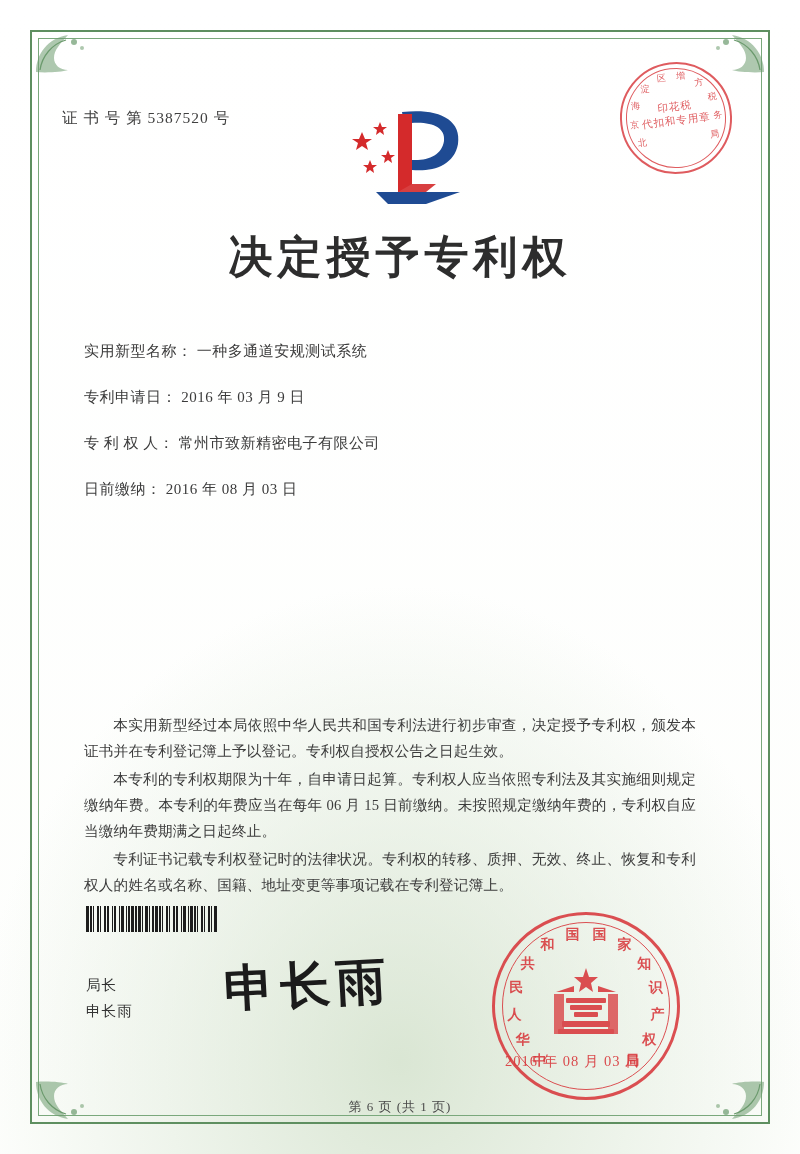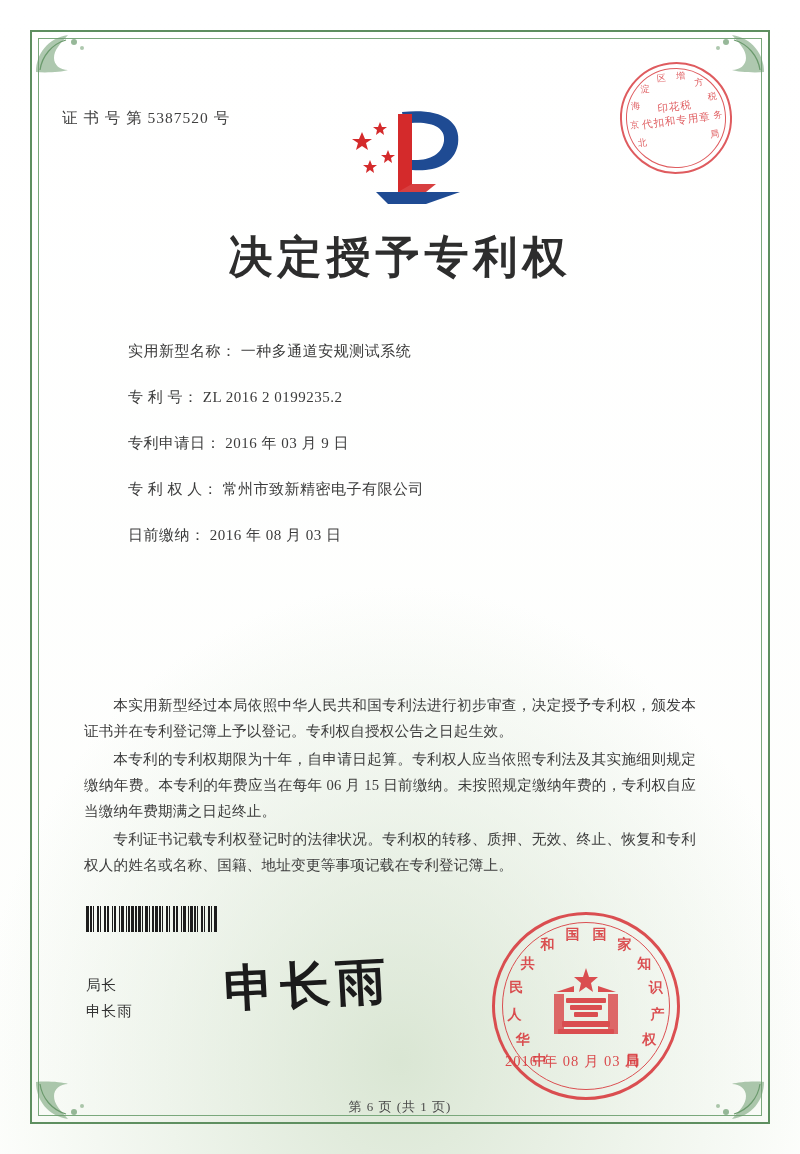--- a/index.html
+++ b/index.html
@@ -126,27 +126,27 @@
     left: 84px; top: 342px;
     width: 610px;
   }
   .field {
     font-size: 15px;
     color: #3b3b3b;
     margin-bottom: 27px;
     letter-spacing: .5px;
     white-space: nowrap;
   }
-  .field .lbl { display: inline; margin-left: 44px; }
+  .field .lbl { display: inline; }
   .field .val { display: inline; }
 
   
   .paras {
     position: absolute;
-    left: 84px; top: 692px;
+    left: 84px; top: 712px;
     width: 612px;
     font-size: 14.6px;
     line-height: 26px;
     color: #3b3b3b;
     letter-spacing: .2px;
     text-align: justify;
   }
   .paras p {
     margin: 0 0 2px 0;
     text-indent: 2em;
@@ -314,24 +314,20 @@
       <div>代扣和专用章</div>
     </div>
   </div>
 
   <div class="doc-title">决定授予专利权</div>
 
   <div class="fields">
     <div class="field">
       <span class="lbl">实用新型名称：</span>
       <span class="val">一种多通道安规测试系统</span>
-    </div>
-    <div class="field">
-      <span class="lbl">专 利 号：</span>
-      <span class="val">ZL 2016 2 0199235.2</span>
     </div>
     <div class="field">
       <span class="lbl">专利申请日：</span>
       <span class="val">2016 年 03 月 9 日</span>
     </div>
     <div class="field">
       <span class="lbl">专 利 权 人：</span>
       <span class="val">常州市致新精密电子有限公司</span>
     </div>
     <div class="field">

